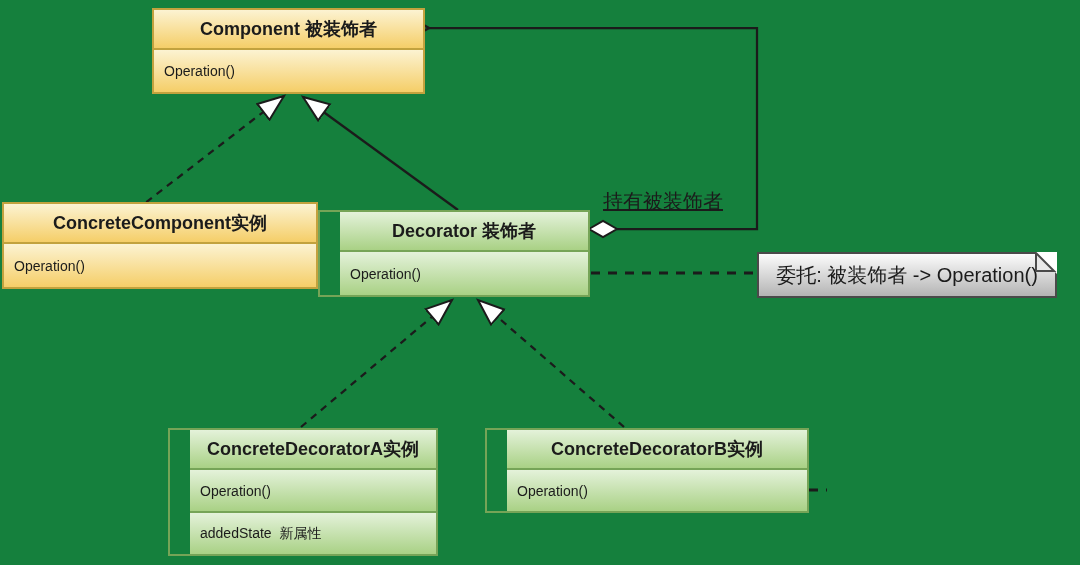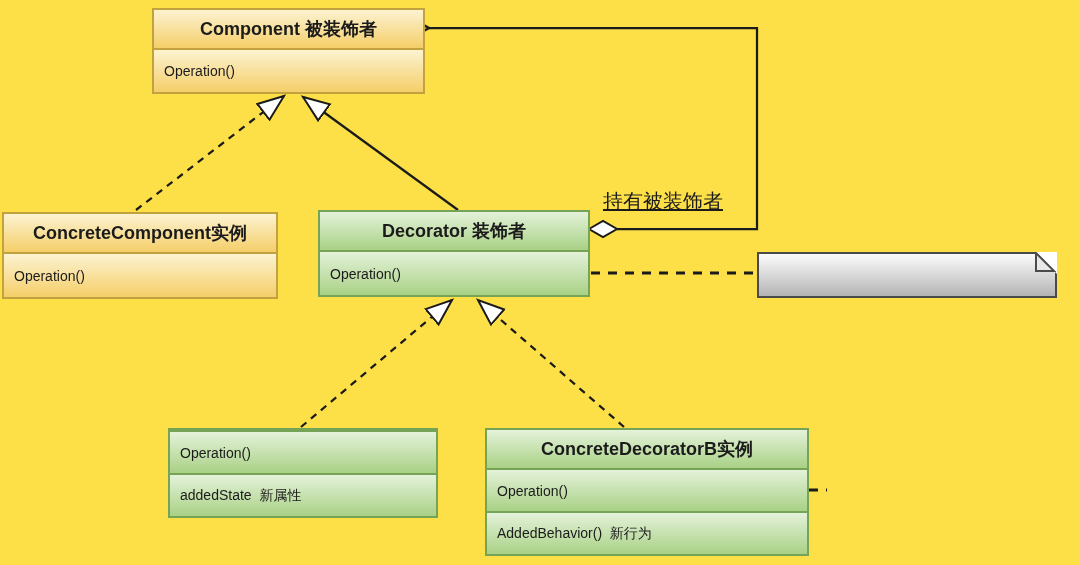--- a/index.html
+++ b/index.html
@@ -1,33 +1,33 @@
 <!DOCTYPE html>
 <html><head>
 <meta charset="utf-8">
 <style>
   html,body{margin:0;padding:0;background:#ffffff;}
   body{font-family:"Liberation Sans","DejaVu Sans",sans-serif;color:#1b1b1b;}
-  .stage{position:relative;width:1080px;height:565px;background:#fde047;overflow:hidden;}
+  .stage{position:relative;width:1080px;height:565px;background:#15803d;overflow:hidden;}
   .connectors{position:absolute;left:0;top:0;width:1080px;height:565px;z-index:1;}
 
   
   .uml{position:absolute;z-index:2;box-sizing:border-box;border:2px solid;}
   .uml .hdr{height:38px;display:flex;align-items:center;justify-content:center;
             font-weight:bold;font-size:18px;white-space:pre;}
   .uml .row{height:43px;display:flex;align-items:center;padding-left:10px;
             font-size:14px;border-top:2px solid;white-space:pre;}
   .yellow{border-color:#C2A23E;}
   .yellow .hdr,.yellow .row{background:linear-gradient(180deg,#FCF3D2 0%,#F5CE68 100%);border-color:#C2A23E;}
-  .green{border-color:#76A457;}
+  .green{border-color:#76A457;padding-left:20px;}
   .green .hdr,.green .row{background:linear-gradient(180deg,#E4F2DA 0%,#A9D185 100%);border-color:#76A457;}
 
   #box-component{left:152px;top:8px;width:273px;}
   #box-component .row{height:42px;}
-  #box-concrete-component{left:2px;top:212px;width:276px;}
+  #box-concrete-component{left:2px;top:202px;width:316px;}
   #box-decorator{left:318px;top:210px;width:272px;}
   #box-decorator-a{left:168px;top:428px;width:270px;}
   #box-decorator-a .row{height:41px;}
   #box-decorator-b{left:485px;top:428px;width:324px;}
   #box-decorator-b .row{height:41px;}
 
   
   .edge-label{position:absolute;z-index:2;font-size:20px;white-space:pre;}
   #label-aggregation{left:603px;top:188px;text-decoration:underline;}
 
@@ -79,33 +79,34 @@
     <div class="hdr">ConcreteComponent实例</div>
     <div class="row">Operation()</div>
   </div>
 
   <div class="uml green" id="box-decorator">
     <div class="hdr">Decorator 装饰者</div>
     <div class="row">Operation()</div>
   </div>
 
   <div class="uml green" id="box-decorator-a">
+    <div class="hdr">ConcreteDecoratorA实例</div>
     <div class="row">Operation()</div>
     <div class="row">addedState  新属性</div>
   </div>
 
   <div class="uml green" id="box-decorator-b">
     <div class="hdr">ConcreteDecoratorB实例</div>
     <div class="row">Operation()</div>
-    <div class="row">AddedBehavior()  新行为</div>
   </div>
 
   <div class="edge-label" id="label-aggregation">持有被装饰者</div>
 
   <div class="note" id="note-delegation">
+    <span>委托: 被装饰者 -&gt; Operation()</span>
     <svg class="fold" viewBox="0 0 22 22">
       <polygon points="0,0 22,0 22,22" fill="#ffffff"></polygon>
       <polygon points="1,1 19,19 1,19" fill="#E8E8E8" stroke="#4A4A4A" stroke-width="2"></polygon>
     </svg>
   </div>
 
 
 </div>
 
 </body></html>

